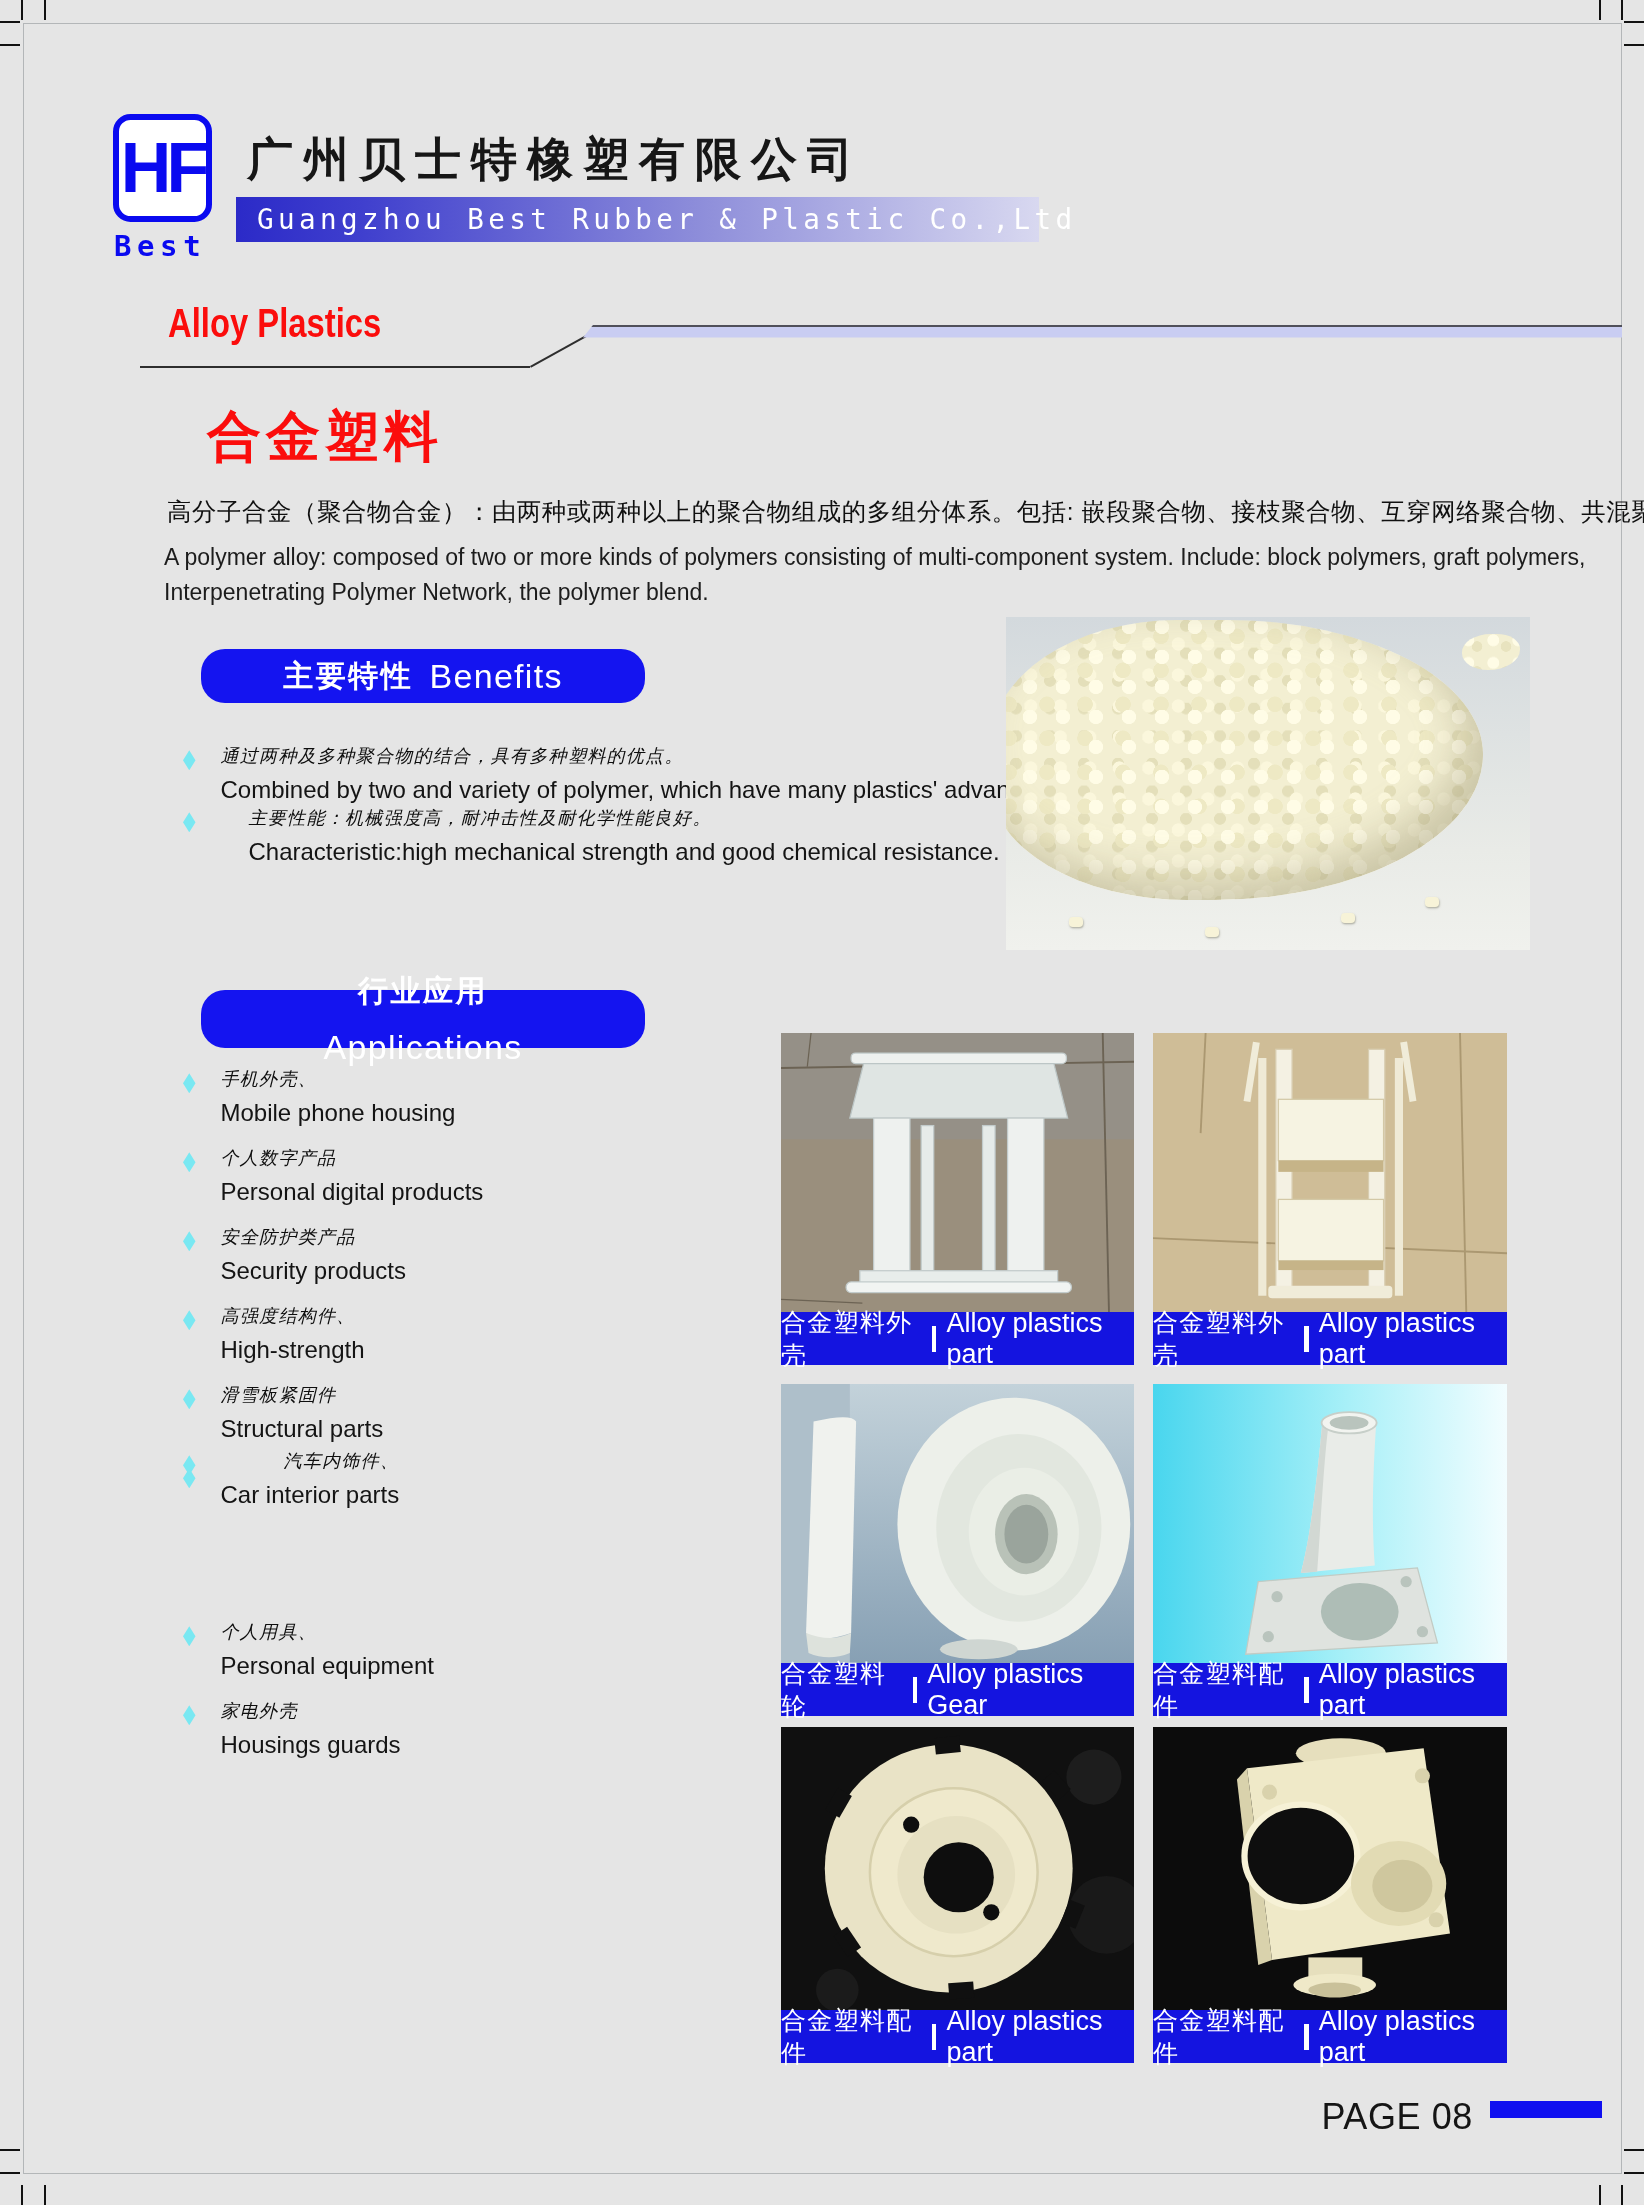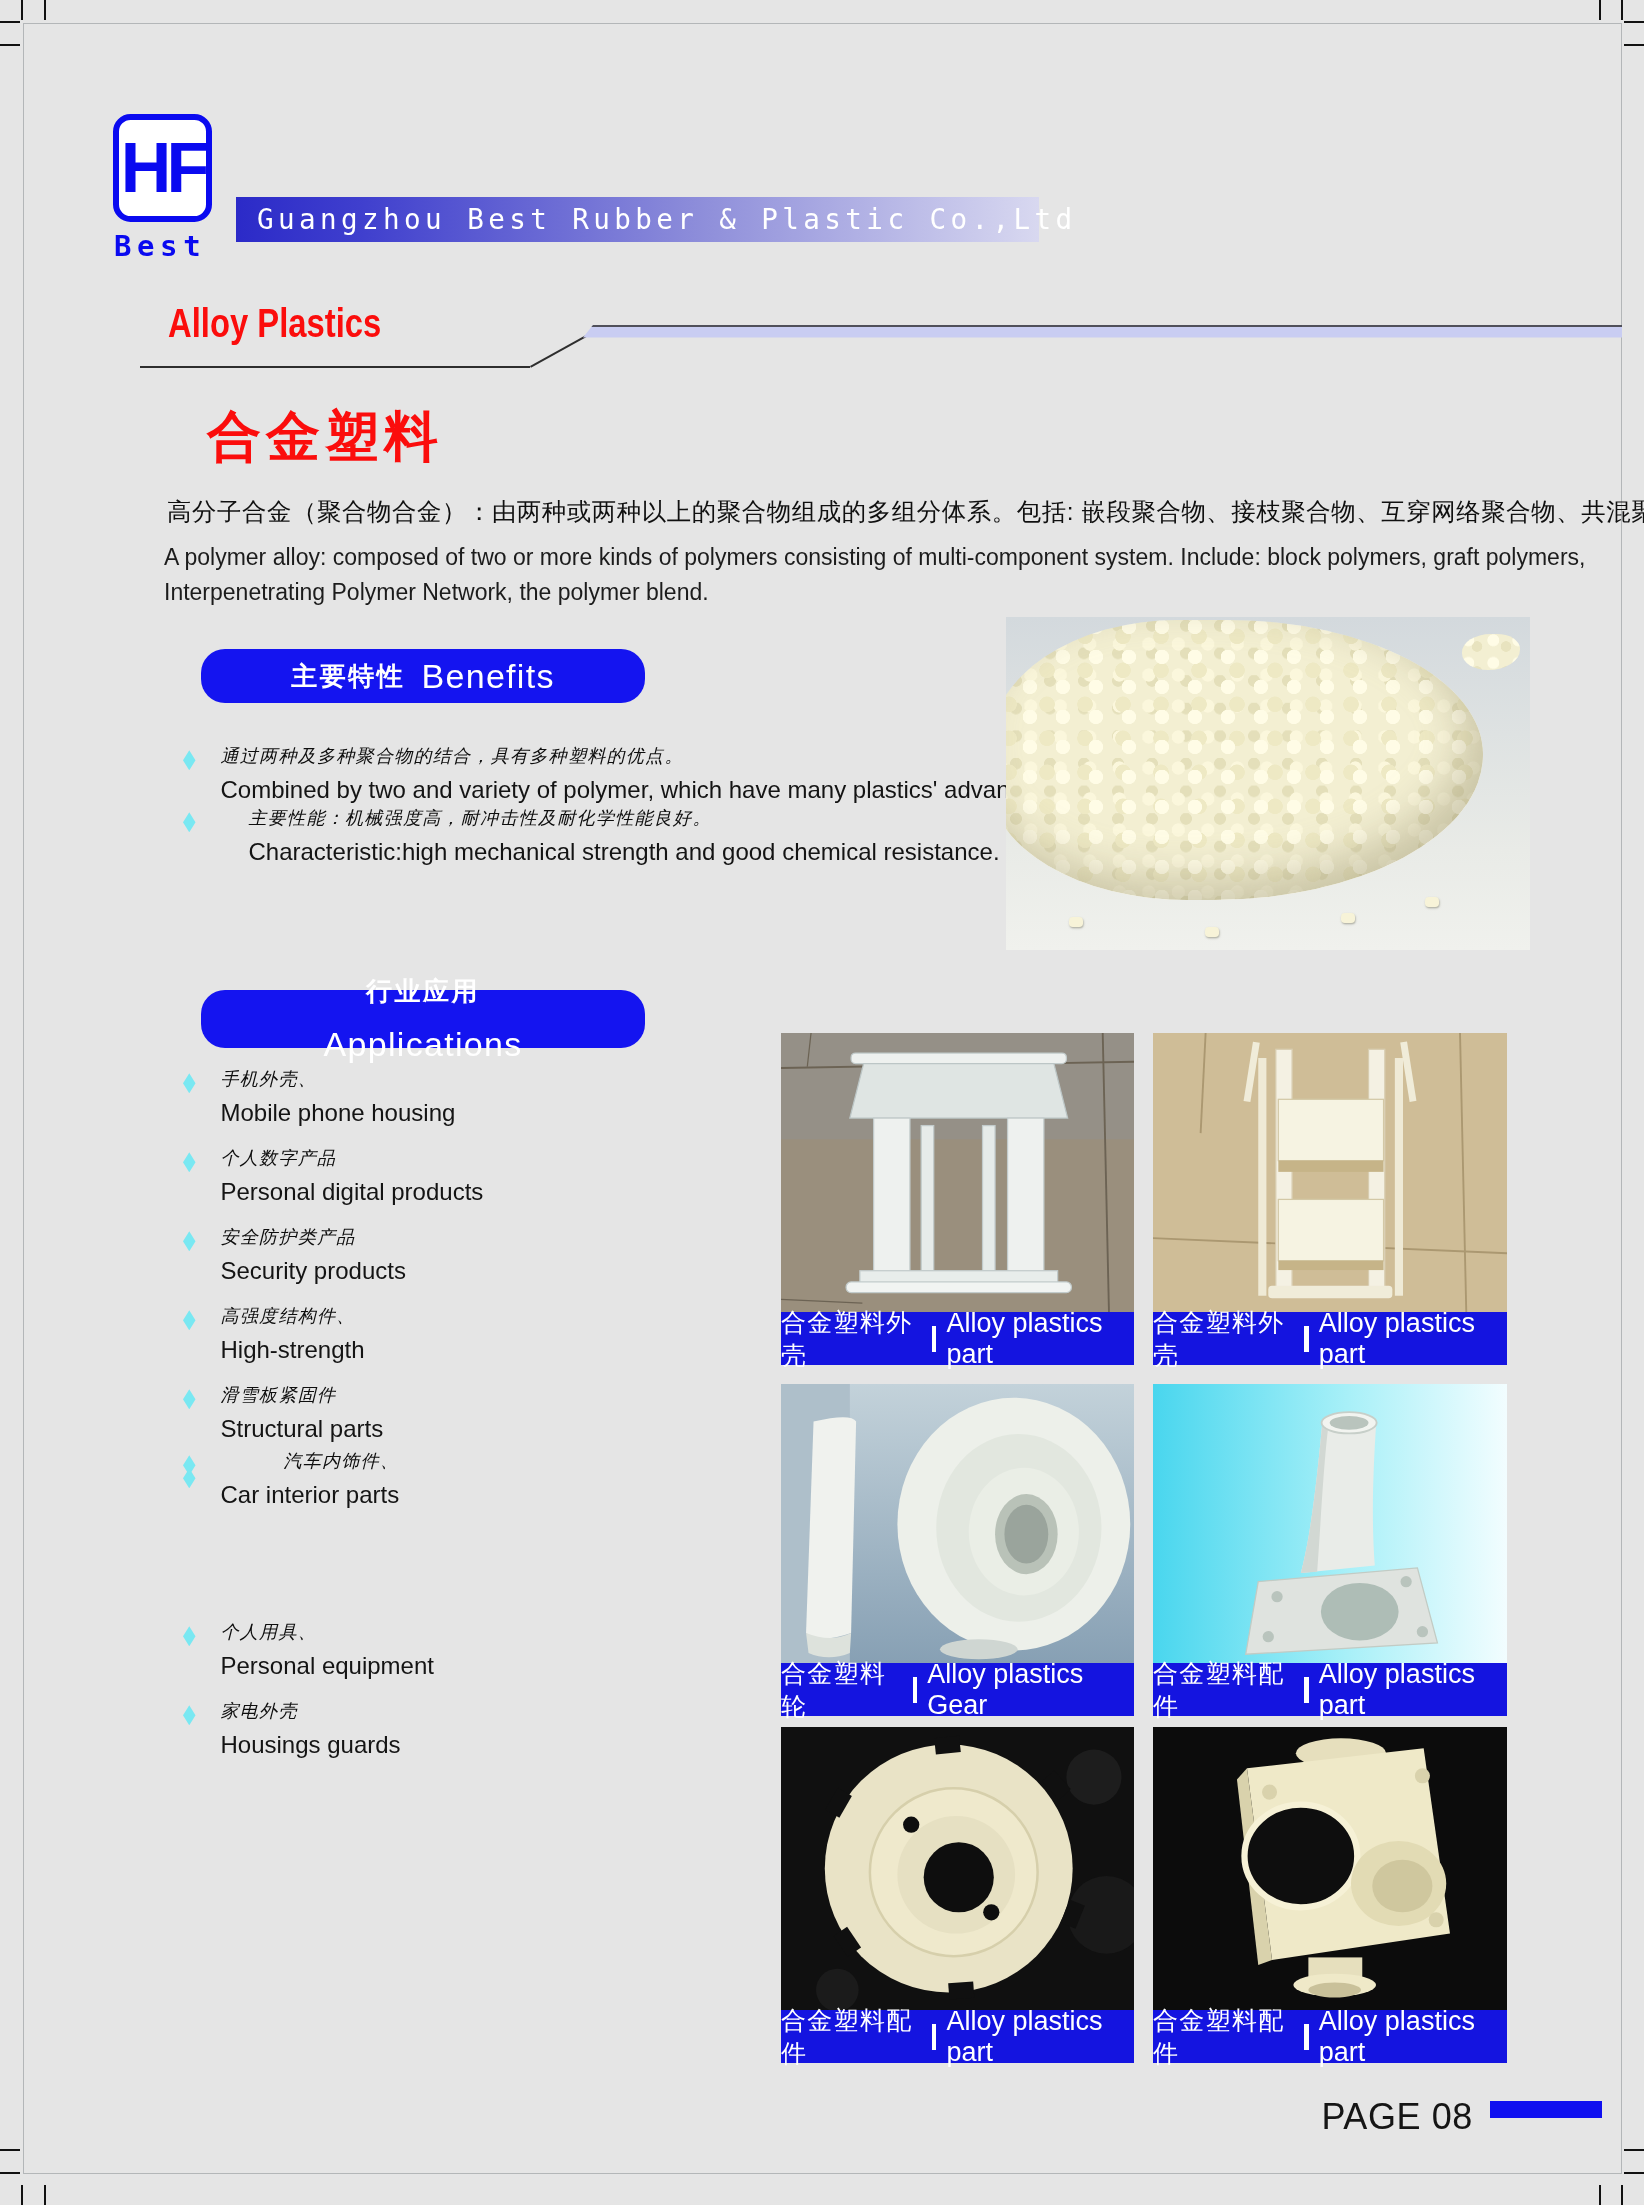--- a/index.html
+++ b/index.html
@@ -35,21 +35,21 @@
   .cn-title{position:absolute;left:207px;top:401px;font-size:54px;font-weight:600;color:#fb0d0c;
             letter-spacing:5px;white-space:nowrap;}
   .intro-cn{position:absolute;left:167px;top:496px;width:1466px;font-size:24.4px;color:#101010;
             letter-spacing:0.6px;white-space:nowrap;}
   .intro-en{position:absolute;left:164px;top:540px;width:1460px;font-size:23px;color:#1c1c1c;line-height:1.5;}
   
   .pill{position:absolute;left:201px;width:444px;background:#1414f0;border-radius:24px;
         color:#fff;display:flex;align-items:center;justify-content:center;gap:16.3px;}
   .pill-benefits{top:649px;height:54px;}
   .pill-apps{top:990px;height:58px;flex-direction:column;}
-  .pill .cn{font-size:26px;font-weight:600;letter-spacing:2.5px;}
+  .pill .cn{font-size:30px;font-weight:600;letter-spacing:2.5px;}
   .pill .en{font-size:34px;letter-spacing:1.3px;}
   
   .bullet-item{position:absolute;left:183px;display:flex;}
   .diamond{width:12.5px;height:20px;margin-top:6.3px;background:#79e8f2;flex:none;
            clip-path:polygon(50% 0,100% 50%,50% 100%,0 50%);}
   .bullet-text{margin-left:25px;}
   .bullet-cn{font-size:18px;color:#0e0e0e;letter-spacing:1.3px;font-style:italic;}
   .bullet-en{font-size:24px;color:#141414;margin-top:7.5px;}
   .benefit-1{top:744px;}
   .benefit-2{top:806px;gap:28px;}
@@ -114,20 +114,21 @@
   <div class="cm" style="left:0;top:2149px;width:20px;height:1.9px"></div>
   <div class="cm" style="left:1621px;bottom:0;width:1.9px;height:20px"></div>
   <div class="cm" style="left:1599px;bottom:0;width:1.9px;height:20px"></div>
   <div class="cm" style="right:0;top:2172px;width:20px;height:1.9px"></div>
   <div class="cm" style="right:0;top:2149px;width:20px;height:1.9px"></div>
 
   <div class="logo-box">
     <span class="logo-text">HF</span>
   </div>
   <div class="logo-sub">Best</div>
+  <div class="company-cn">广州贝士特橡塑有限公司</div>
   <div class="company-bar">
     <span class="company-en">Guangzhou Best Rubber &amp; Plastic Co.,Ltd</span>
   </div>
 
   <div class="alloy-title">Alloy Plastics</div>
   <div class="rule-line"></div>
   <div class="rule-diag"></div>
   <div class="ribbon"></div>
   <div class="cn-title">合金塑料</div>
   <div class="intro-cn">高分子合金（聚合物合金）：由两种或两种以上的聚合物组成的多组分体系。包括: 嵌段聚合物、接枝聚合物、互穿网络聚合物、共混聚合物。</div>

